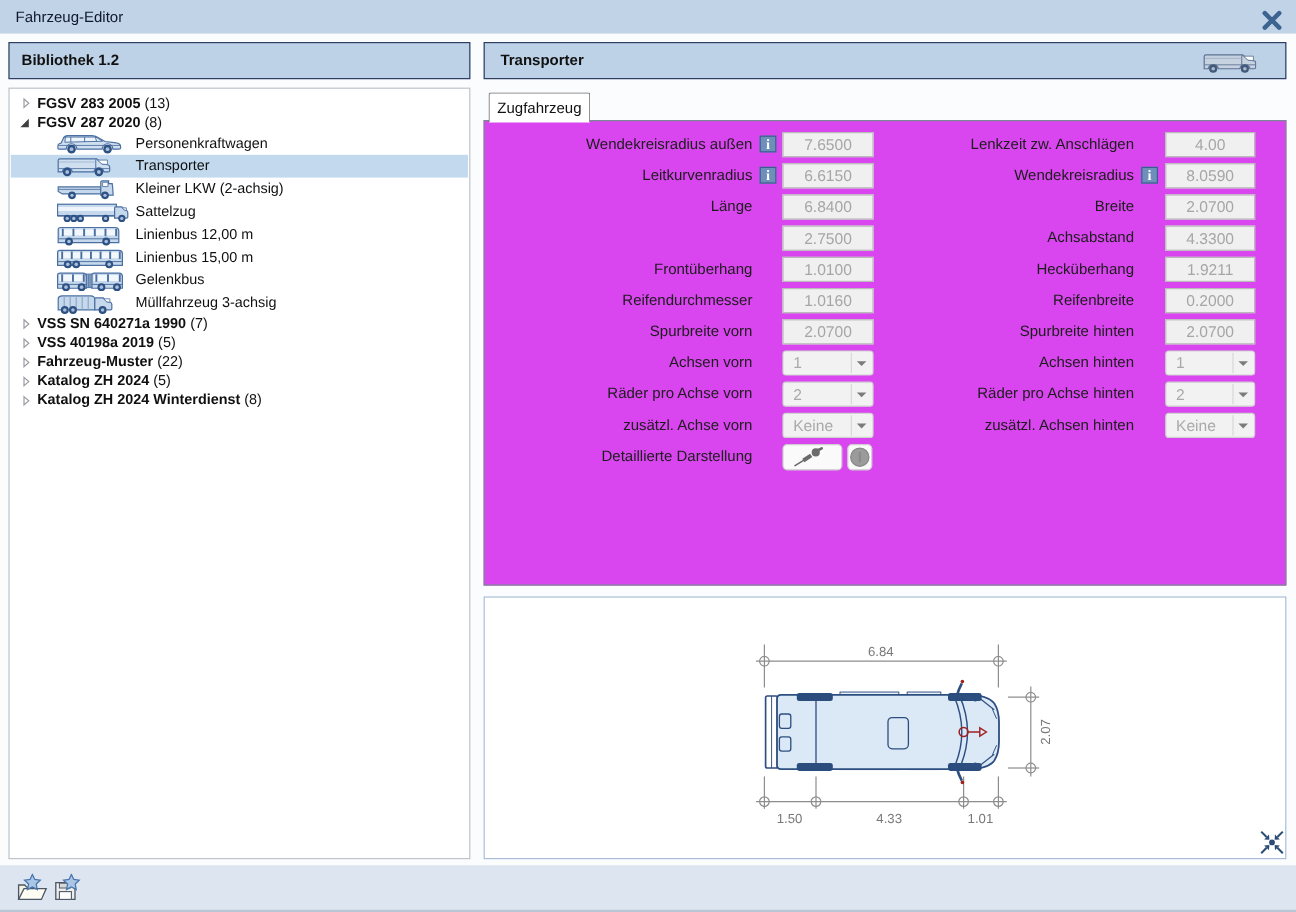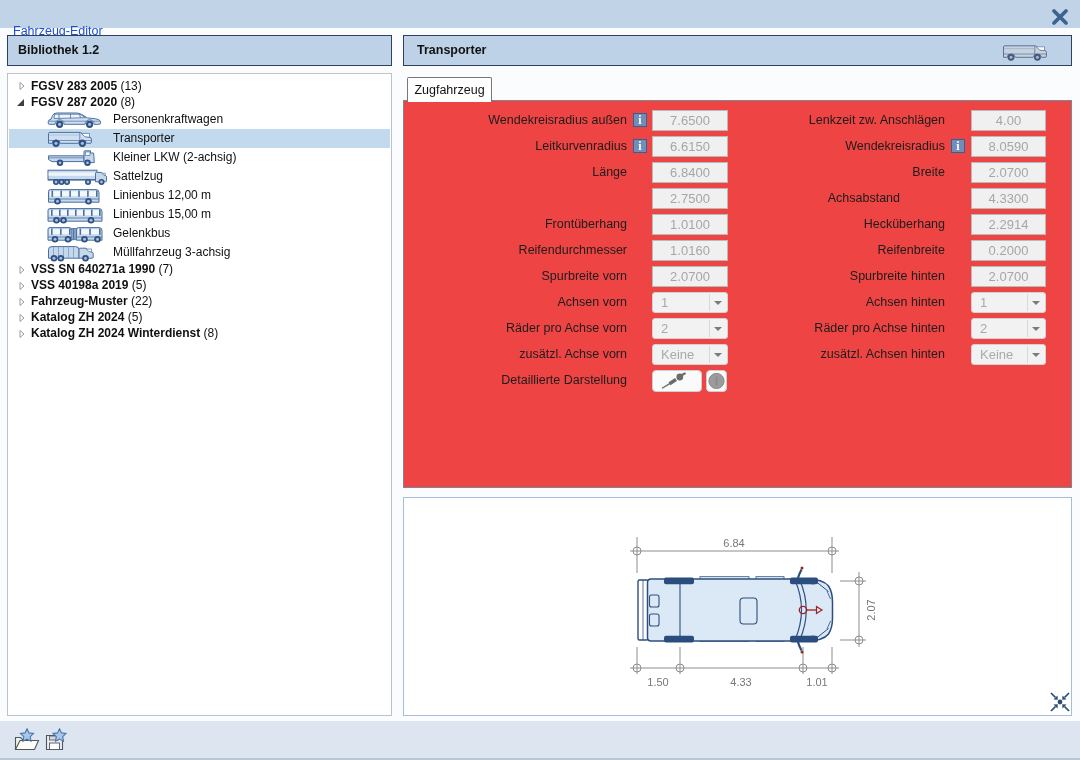--- a/index.html
+++ b/index.html
@@ -1,29 +1,29 @@
 <!DOCTYPE html>
 <html><head>
 <meta charset="utf-8">
 <style>
   html,body{margin:0;padding:0;}
   body{width:1080px;height:760px;position:relative;overflow:hidden;
        font-family:"Liberation Sans",sans-serif;background:#fbfcfe;}
   .abs{position:absolute;}
   
   #titlebar{left:0;top:0;width:1080px;height:28px;background:#c0d3e7;}
-  #title{left:13px;top:17px;height:28px;line-height:28px;font-size:12.5px;color:#1d4ed8;}
+  #title{left:13px;top:0;height:28px;line-height:28px;font-size:12.5px;color:#0f172a;}
   
   .phead{top:35px;height:29px;background:#bdd2e7;border:1px solid #2f3f62;
          font-weight:bold;font-size:12.5px;color:#111;line-height:29px;}
   #lhead{left:7px;width:383px;}
   #rhead{left:403px;width:667px;}
   
   #treepanel{left:7px;top:73px;width:383px;height:641px;background:#fff;border:1px solid #bcc3cb;}
-  #formpanel{left:403px;top:100px;width:667px;height:386px;background:#ef4444;border:1px solid #7c8794;}
+  #formpanel{left:403px;top:100px;width:667px;height:386px;background:#d946ef;border:1px solid #7c8794;}
   #prevpanel{left:403px;top:497px;width:667px;height:217px;background:#fff;border:1px solid #aabdd8;}
   #tab{left:407px;top:77px;width:83px;height:24px;background:#fff;border:1px solid #777;
        border-bottom:none;border-radius:2px 2px 0 0;z-index:5;
        font-size:12.5px;color:#111;line-height:24px;text-align:center;}
   
   #botbar{left:0;top:721px;width:1080px;height:37px;background:#dde6f0;}
   #botedge{left:0;top:758px;width:1080px;height:2px;background:#b9c6d6;}
   .btn{top:729px;height:18px;background:#fdfdfd;border:3px solid #be185d;border-radius:3px;
        font-size:12px;color:#111;text-align:center;line-height:18px;margin-top:35px;}
   
@@ -299,24 +299,24 @@
         <circle cx="9.5" cy="10" r="7.6" fill="#9b9b9b" stroke="#878787" stroke-width="1"></circle>
         <rect x="8.6" y="5.5" width="1.8" height="9" rx="0.9" fill="#8a8a8a"></rect>
       </svg></div>
 <div class="flabel" style="left:300px;top:9px;width:241px">Lenkzeit zw. Anschlägen</div>
 <div class="finput" style="left:567px;top:9px;width:73px">4.00</div>
 <div class="flabel" style="left:300px;top:35px;width:241px">Wendekreisradius</div>
 <div class="iicon" style="left:547px;top:38px">i</div>
 <div class="finput" style="left:567px;top:35px;width:73px">8.0590</div>
 <div class="flabel" style="left:300px;top:61px;width:241px">Breite</div>
 <div class="finput" style="left:567px;top:61px;width:73px">2.0700</div>
-<div class="flabel" style="left:300px;top:87px;width:196px">Achsabstand</div>
+<div class="flabel" style="left:300px;top:87px;width:241px">Achsabstand</div>
 <div class="finput" style="left:567px;top:87px;width:73px">4.3300</div>
 <div class="flabel" style="left:300px;top:113px;width:241px">Hecküberhang</div>
-<div class="finput" style="left:567px;top:113px;width:73px">2.2914</div>
+<div class="finput" style="left:567px;top:113px;width:73px">1.9211</div>
 <div class="flabel" style="left:300px;top:139px;width:241px">Reifenbreite</div>
 <div class="finput" style="left:567px;top:139px;width:73px">0.2000</div>
 <div class="flabel" style="left:300px;top:165px;width:241px">Spurbreite hinten</div>
 <div class="finput" style="left:567px;top:165px;width:73px">2.0700</div>
 <div class="flabel" style="left:300px;top:191px;width:241px">Achsen hinten</div>
 <div class="fsel" style="left:567px;top:191px;width:73px">
       <span class="txt">1</span>
       <span class="sep"></span>
       <span class="arr"></span>
     </div>

